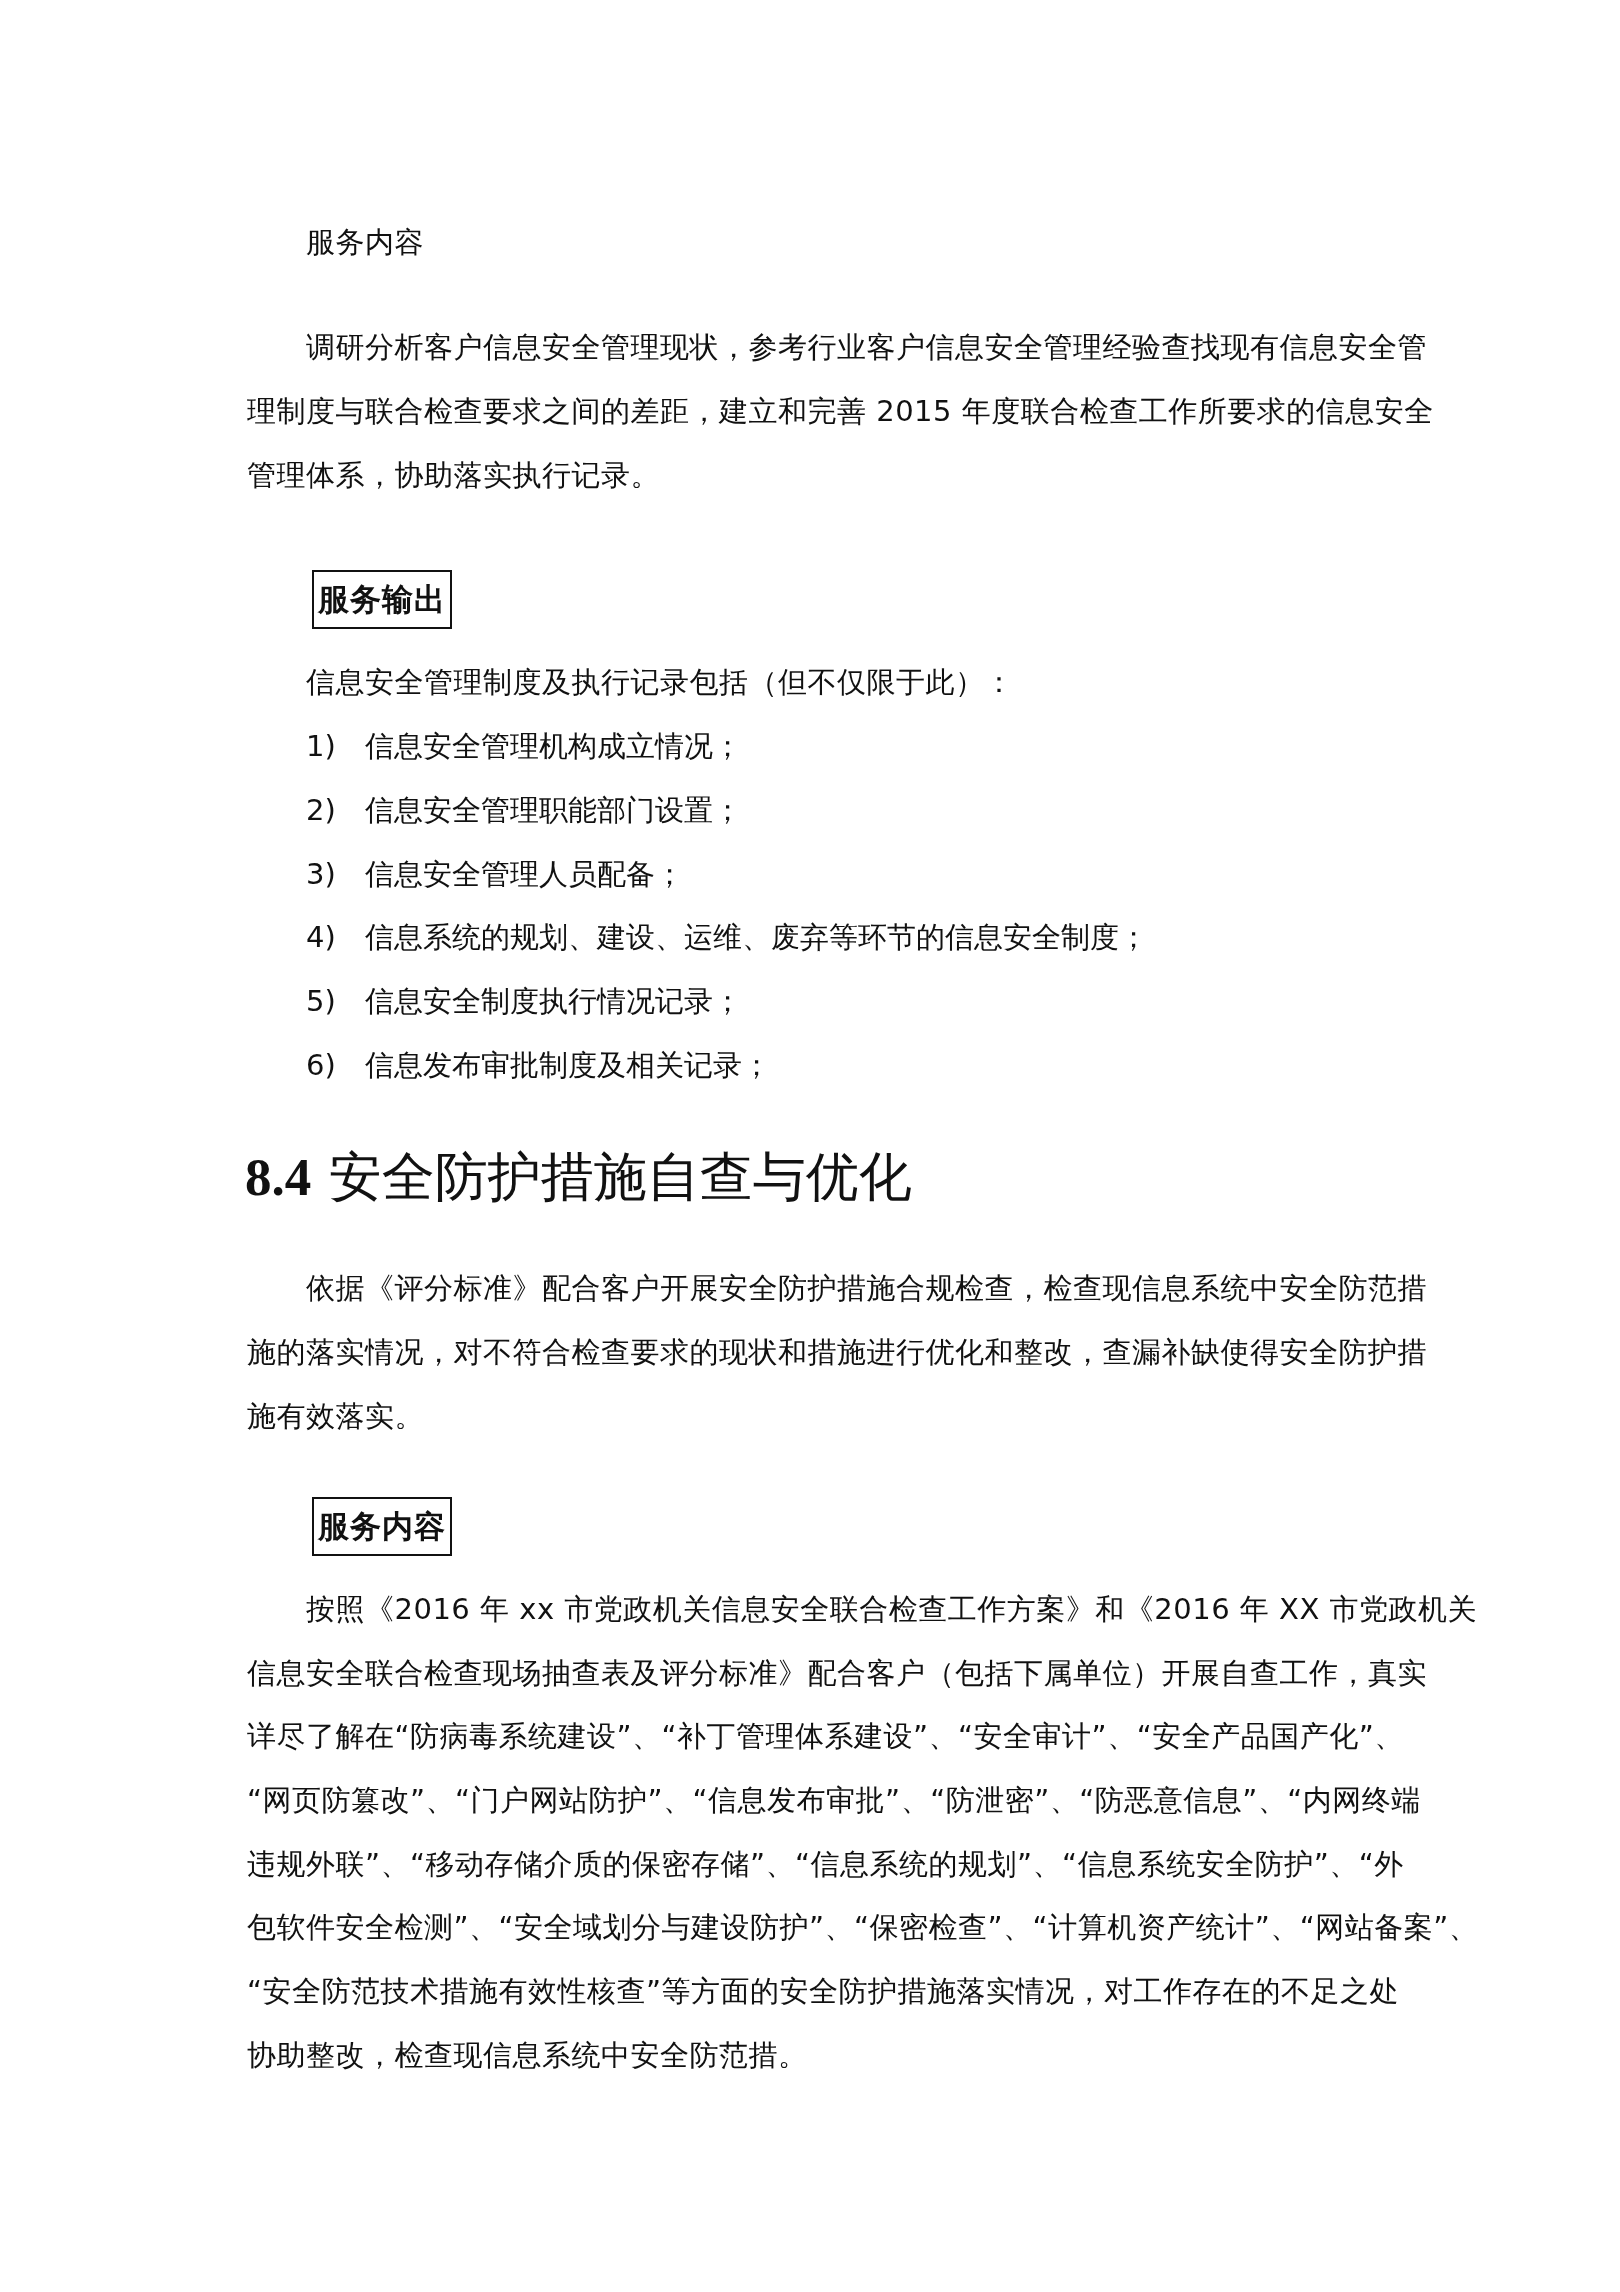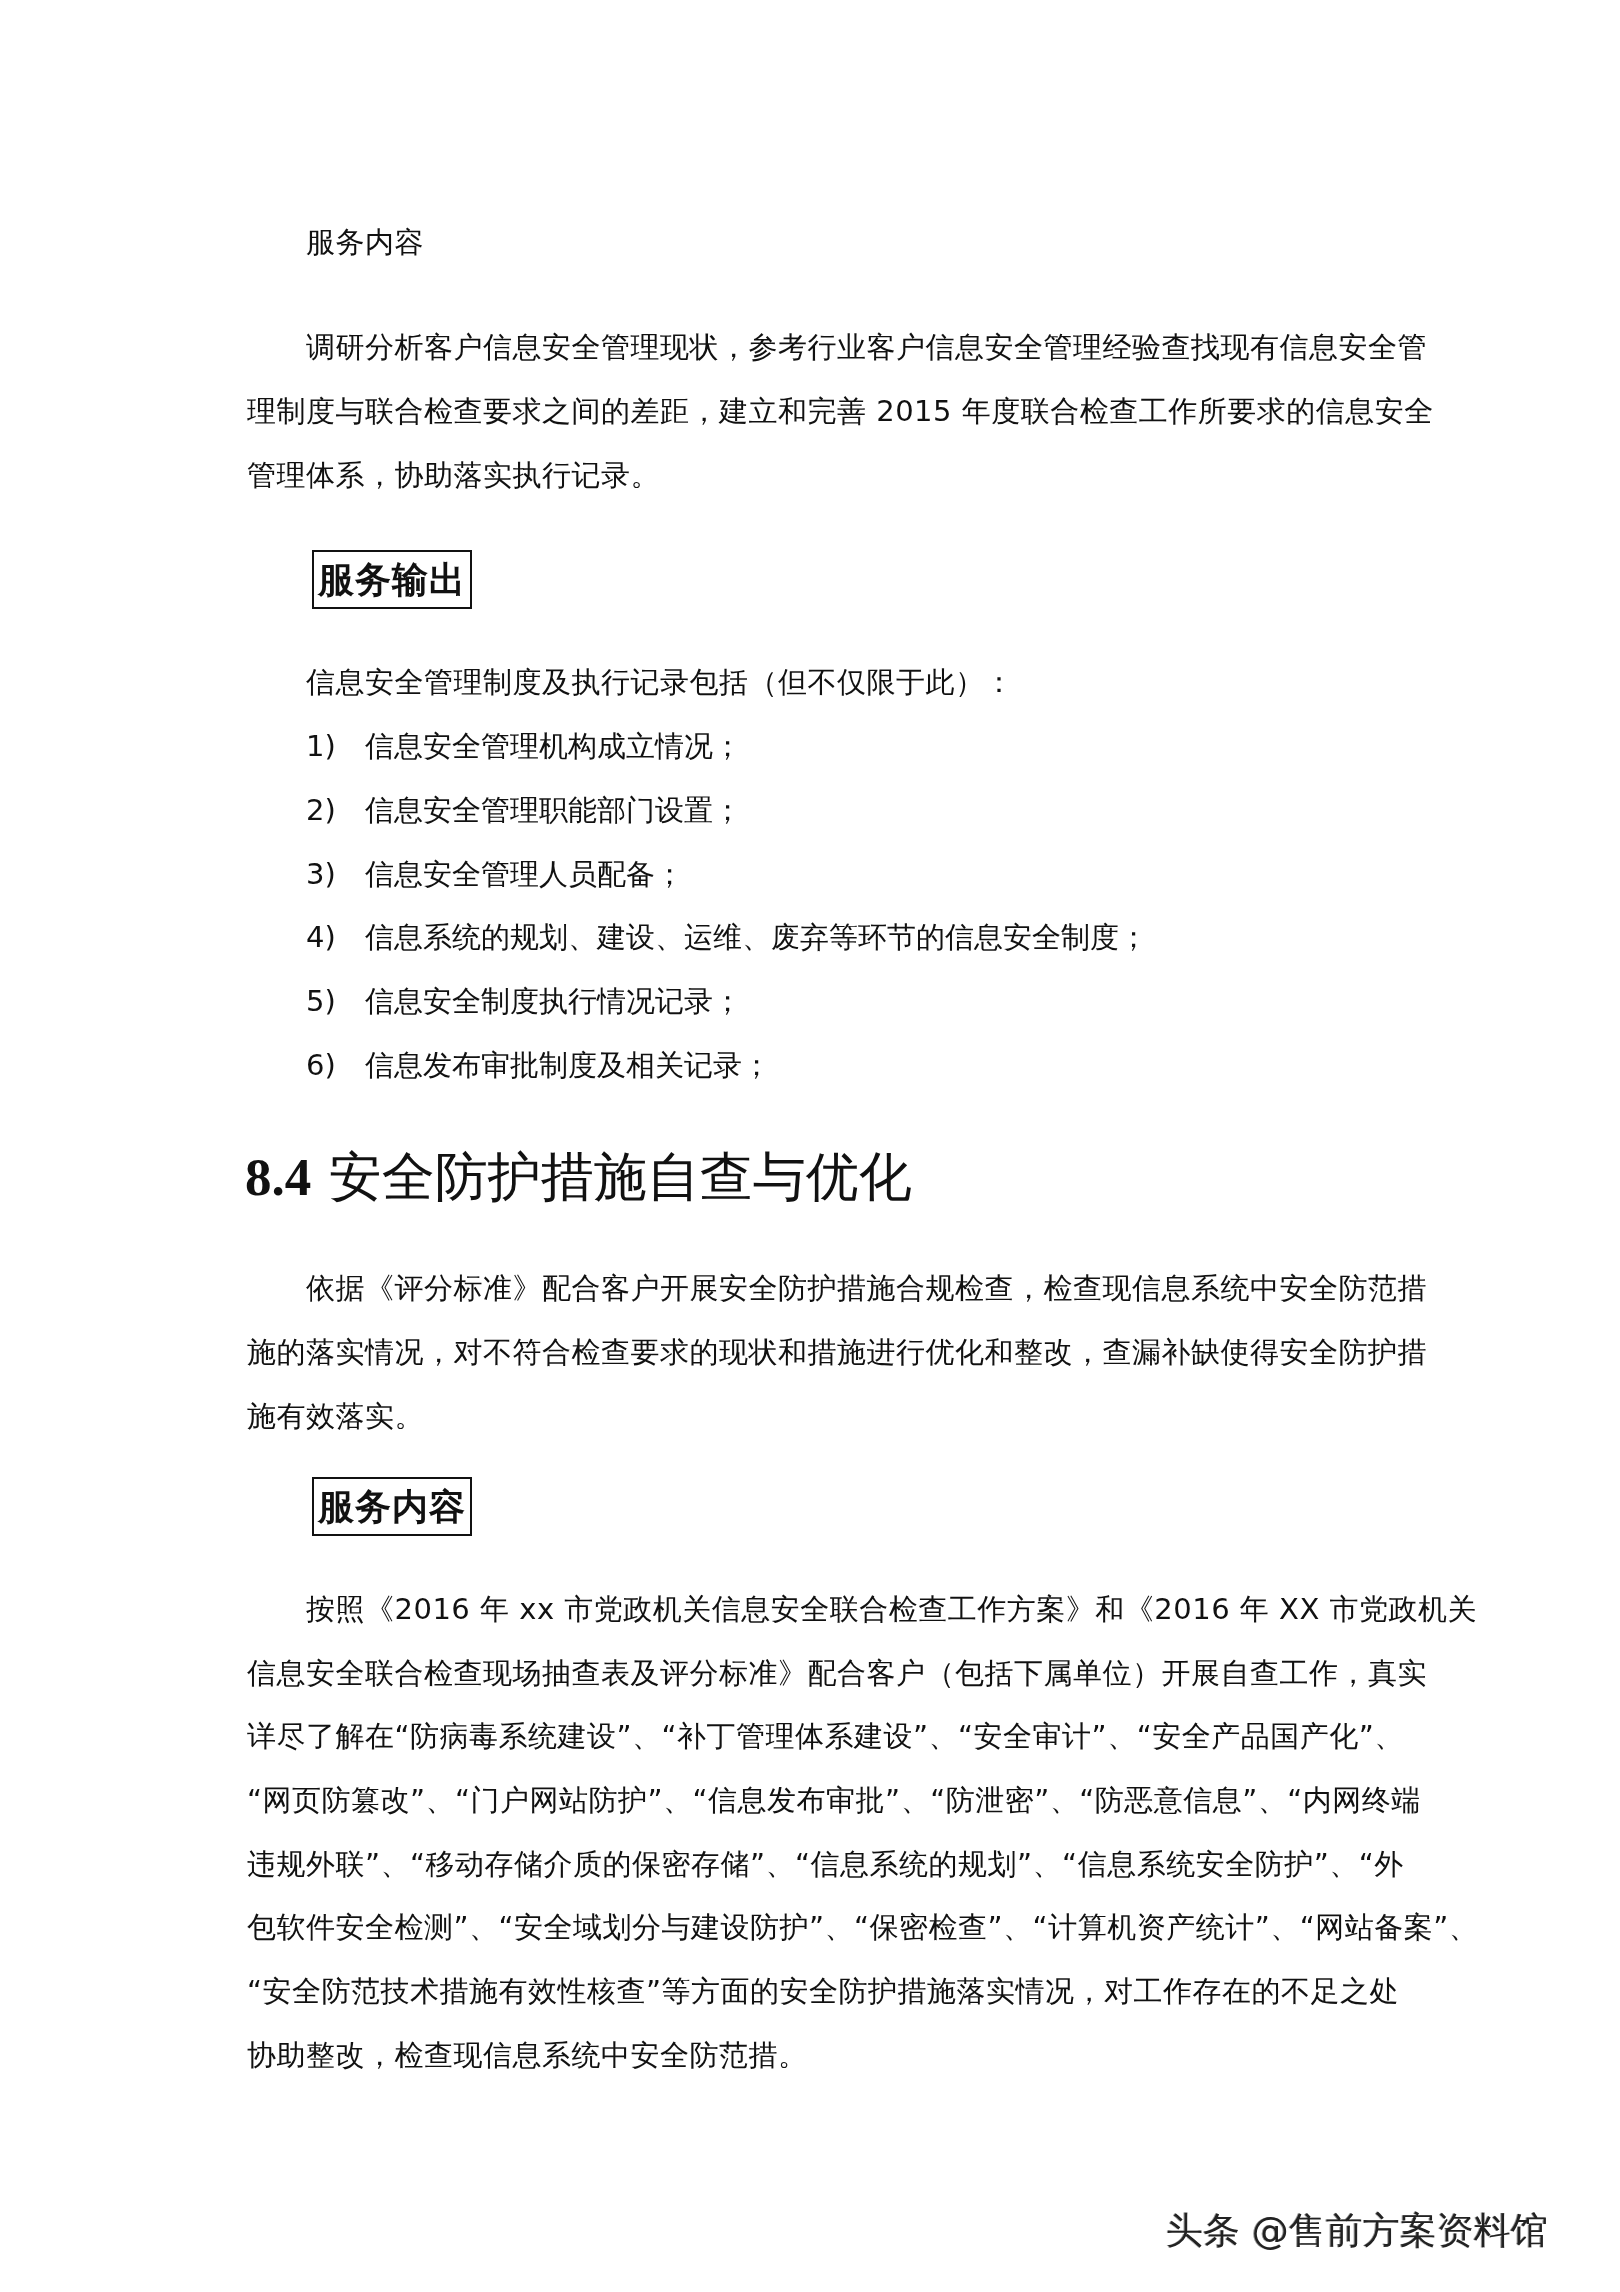--- a/index.html
+++ b/index.html
@@ -12,22 +12,22 @@
     .line {
       position: absolute; left: 247px; width: 1137px;
       font-size: 29px; line-height: 39px; white-space: nowrap;
       letter-spacing: 0.5px;
     }
     .indent { left: 306px; }
     .justify { text-align: justify; text-align-last: justify; }
     .boxed {
       position: absolute; left: 312px;
       border: 2.9px solid #111111; padding: 5.9px 3.9px;
-      font-size: 36px; font-weight: bold; line-height: 43px;
-      white-space: nowrap; letter-spacing: 1px;
+      font-size: 31px; font-weight: bold; line-height: 43px;
+      white-space: nowrap; letter-spacing: 1px; margin-top: 20px;
     }
     .list-item { position: absolute; left: 306px; font-size: 29px; line-height: 39px; white-space: nowrap; }
     .list-item .num { display: inline-block; width: 59px; }
     .heading {
       position: absolute; left: 245px; top: 1145px;
       font-size: 53px; font-weight: bold; line-height: 63px; white-space: nowrap;
     }
     .heading .num { font-family: "Liberation Serif", serif; font-weight: bold; margin-right: 17.6px; }
     .heading .text { font-weight: normal; }
     .watermark {
@@ -79,15 +79,14 @@
   <div class="boxed" style="top:1477px;">服务内容</div>
   <div class="line indent justify" style="top:1590px; width:1078px;">按照《2016 年 xx 市党政机关信息安全联合检查工作方案》和《2016 年 XX 市党政机关</div>
   <div class="line justify" style="top:1654px;">信息安全联合检查现场抽查表及评分标准》配合客户（包括下属单位）开展自查工作，真实</div>
   <div class="line justify" style="top:1717px;">详尽了解在“防病毒系统建设”、“补丁管理体系建设”、“安全审计”、“安全产品国产化”、</div>
   <div class="line justify" style="top:1781px;">“网页防篡改”、“门户网站防护”、“信息发布审批”、“防泄密”、“防恶意信息”、“内网终端</div>
   <div class="line justify" style="top:1845px;">违规外联”、“移动存储介质的保密存储”、“信息系统的规划”、“信息系统安全防护”、“外</div>
   <div class="line justify" style="top:1908px;">包软件安全检测”、“安全域划分与建设防护”、“保密检查”、“计算机资产统计”、“网站备案”、</div>
   <div class="line justify" style="top:1972px;">“安全防范技术措施有效性核查”等方面的安全防护措施落实情况，对工作存在的不足之处</div>
   <div class="line" style="top:2036px;">协助整改，检查现信息系统中安全防范措。</div>
 
-  <div class="watermark">头条 @售前方案资料馆</div>
 </div>
 
 
 </body></html>

